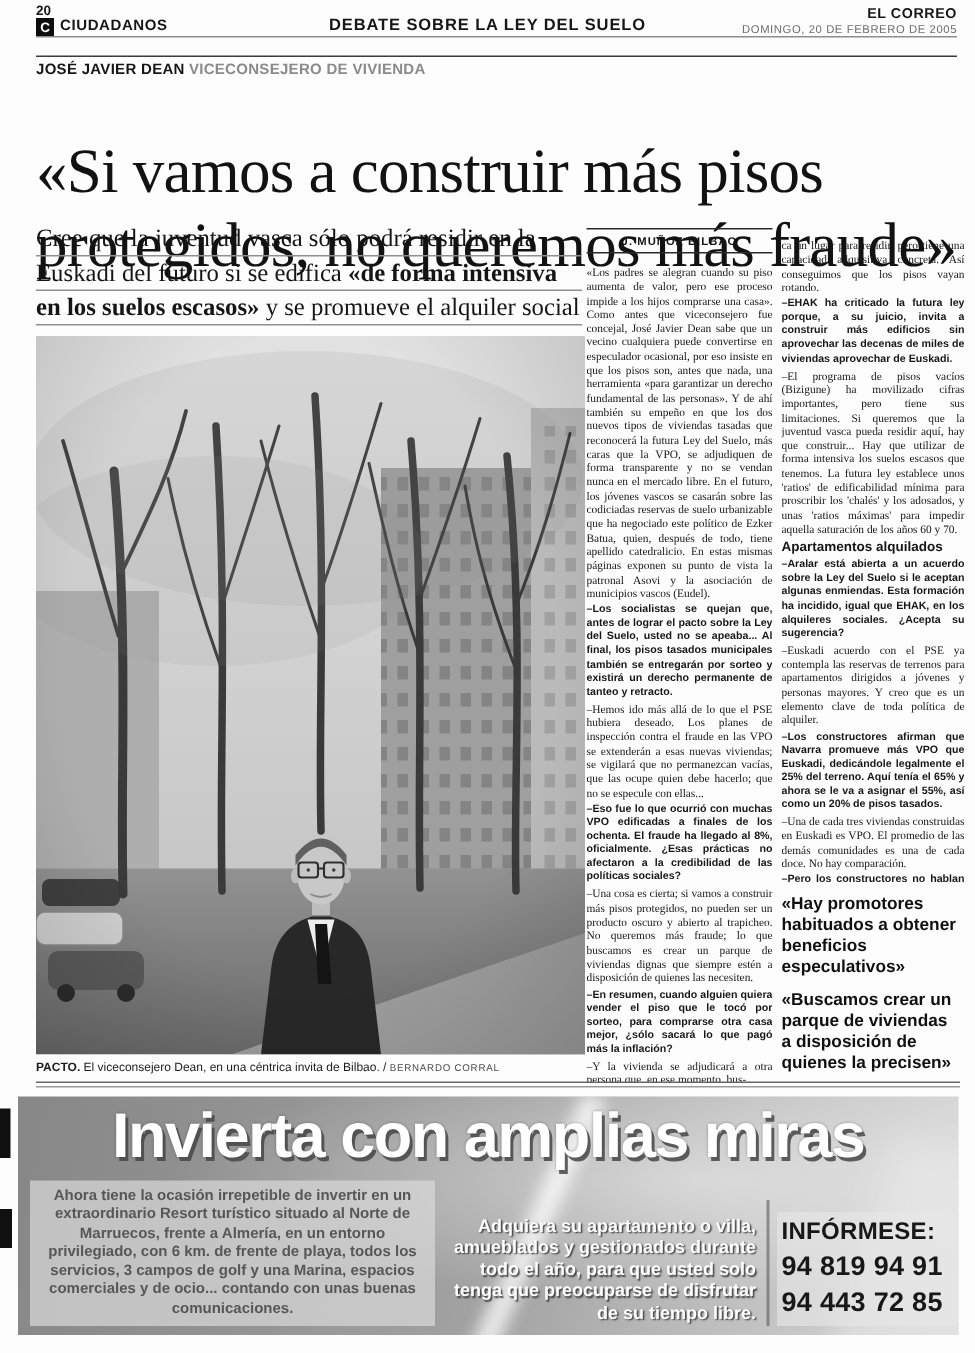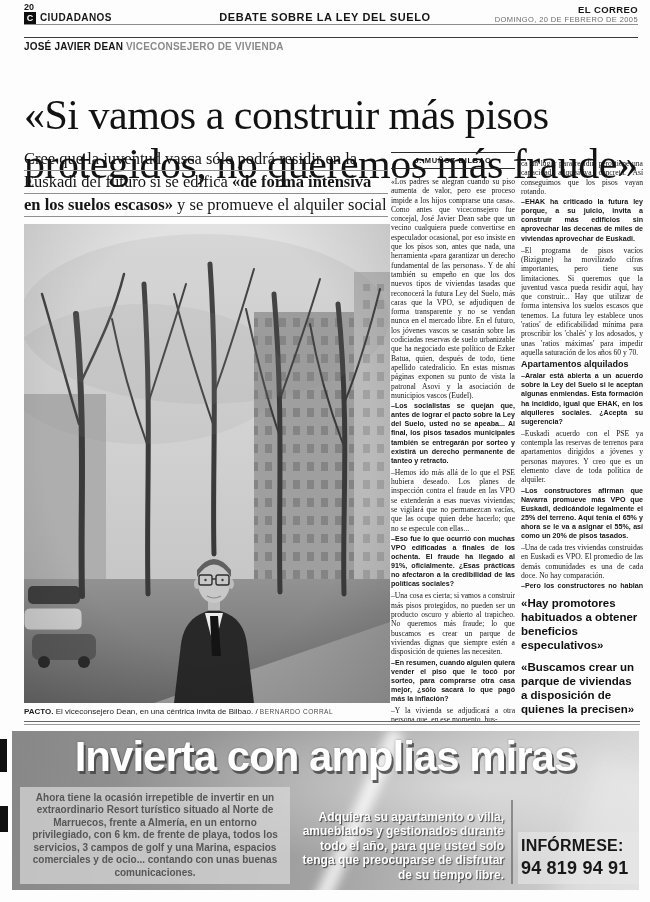--- a/index.html
+++ b/index.html
@@ -181,21 +181,21 @@
   </svg>
 </div>
 <div class="abs caption">
   <span class="lead">PACTO.</span><span> El viceconsejero Dean, en una céntrica invita de Bilbao. / </span><span class="credit">BERNARDO CORRAL</span>
 </div>
 
 <div class="abs col col1">
   <p class="a">«Los padres se alegran cuando su piso aumenta de valor, pero ese proceso impide a los hijos comprarse una casa». Como antes que viceconsejero fue concejal, José Javier Dean sabe que un vecino cualquiera puede convertirse en especulador ocasional, por eso insiste en que los pisos son, antes que nada, una herramienta «para garantizar un derecho fundamental de las personas». Y de ahí también su empeño en que los dos nuevos tipos de viviendas tasadas que reconocerá la futura Ley del Suelo, más caras que la VPO, se adjudiquen de forma transparente y no se vendan nunca en el mercado libre. En el futuro, los jóvenes vascos se casarán sobre las codiciadas reservas de suelo urbanizable que ha negociado este político de Ezker Batua, quien, después de todo, tiene apellido catedralicio. En estas mismas páginas exponen su punto de vista la patronal Asovi y la asociación de municipios vascos (Eudel).</p>
   <p class="q">–Los socialistas se quejan que, antes de lograr el pacto sobre la Ley del Suelo, usted no se apeaba... Al final, los pisos tasados municipales también se entregarán por sorteo y existirá un derecho permanente de tanteo y retracto.</p>
   <p class="a">–Hemos ido más allá de lo que el PSE hubiera deseado. Los planes de inspección contra el fraude en las VPO se extenderán a esas nuevas viviendas; se vigilará que no permanezcan vacías, que las ocupe quien debe hacerlo; que no se especule con ellas...</p>
-  <p class="q">–Eso fue lo que ocurrió con muchas VPO edificadas a finales de los ochenta. El fraude ha llegado al 91%, oficialmente. ¿Esas prácticas no afectaron a la credibilidad de las políticas sociales?</p>
+  <p class="q">–Eso fue lo que ocurrió con muchas VPO edificadas a finales de los ochenta. El fraude ha llegado al 8%, oficialmente. ¿Esas prácticas no afectaron a la credibilidad de las políticas sociales?</p>
   <p class="a">–Una cosa es cierta; si vamos a construir más pisos protegidos, no pueden ser un producto oscuro y abierto al trapicheo. No queremos más fraude; lo que buscamos es crear un parque de viviendas dignas que siempre estén a disposición de quienes las necesiten.</p>
   <p class="q">–En resumen, cuando alguien quiera vender el piso que le tocó por sorteo, para comprarse otra casa mejor, ¿sólo sacará lo que pagó más la inflación?</p>
   <p class="a">–Y la vivienda se adjudicará a otra persona que, en ese momento, bus-</p>
 </div>
 
 <div class="abs col col2">
   <p class="a">ca un lugar para residir, pero tiene una capacidad adquisitiva concreta. Así conseguimos que los pisos vayan rotando.</p>
   <p class="q">–EHAK ha criticado la futura ley porque, a su juicio, invita a construir más edificios sin aprovechar las decenas de miles de viviendas aprovechar de Euskadi.</p>
   <p class="a">–El programa de pisos vacíos (Bizigune) ha movilizado cifras importantes, pero tiene sus limitaciones. Si queremos que la juventud vasca pueda residir aquí, hay que construir... Hay que utilizar de forma intensiva los suelos escasos que tenemos. La futura ley establece unos 'ratios' de edificabilidad mínima para proscribir los 'chalés' y los adosados, y unas 'ratios máximas' para impedir aquella saturación de los años 60 y 70.</p>
   <p class="chead">Apartamentos alquilados</p>
@@ -215,17 +215,18 @@
 <div class="abs ad">
   <div class="foam"></div>
   <div class="foam2"></div>
   <div class="ad-headline">Invierta con amplias miras</div>
   <div class="ad-left">Ahora tiene la ocasión irrepetible de invertir en un extraordinario Resort turístico situado al Norte de Marruecos, frente a Almería, en un entorno privilegiado, con 6 km. de frente de playa, todos los servicios, 3 campos de golf y una Marina, espacios comerciales y de ocio... contando con unas buenas comunicaciones.</div>
   <div class="ad-mid">Adquiera su apartamento o villa, amueblados y gestionados durante todo el año, para que usted solo tenga que preocuparse de disfrutar de su tiempo libre.</div>
   <div class="ad-divider"></div>
   <div class="ad-right">
     <div class="inf">INFÓRMESE:</div>
     <div class="tel">94 819 94 91</div>
+    <div class="tel">94 443 72 85</div>
   </div>
 </div>
 
 <div class="abs artifact art1"></div>
 <div class="abs artifact art2"></div>
 
 </body></html>

